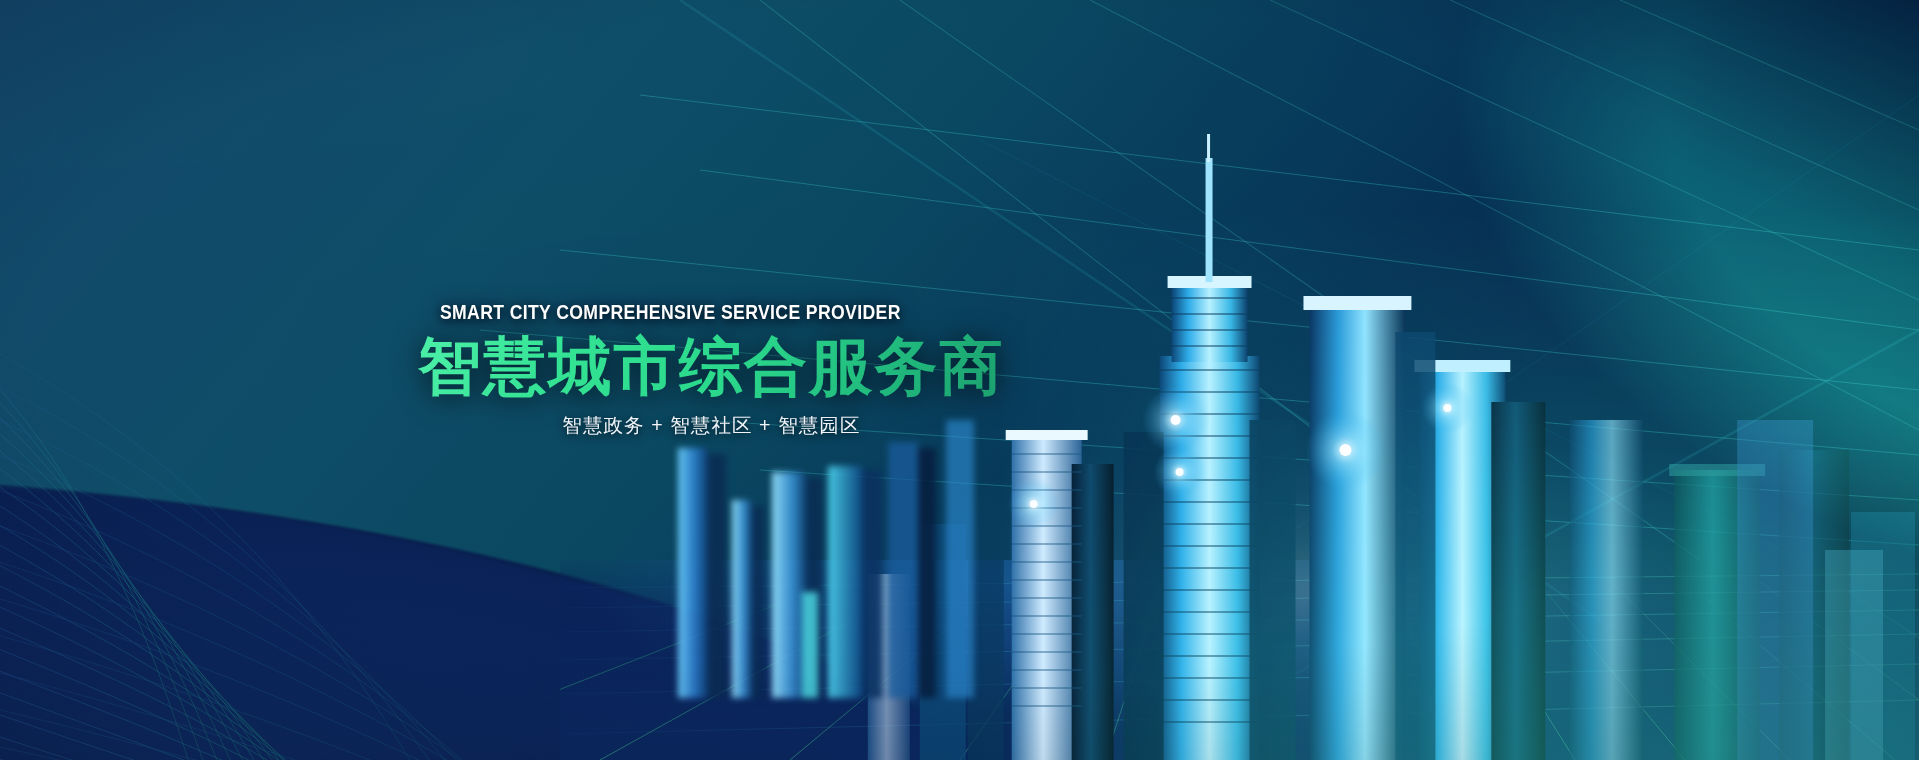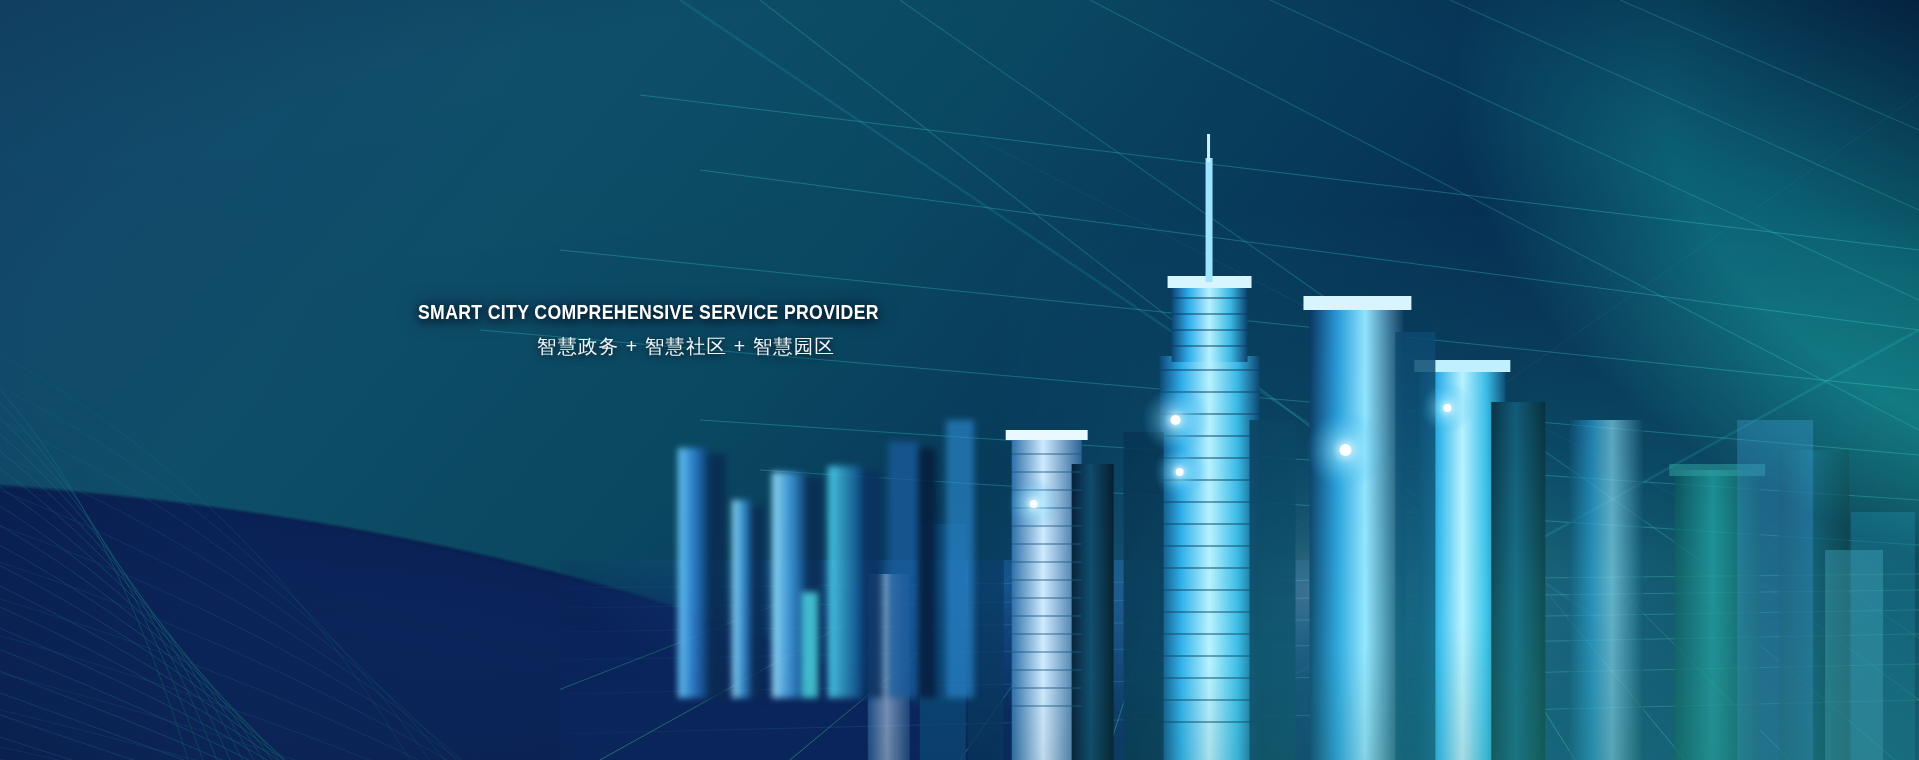--- a/index.html
+++ b/index.html
@@ -391,16 +391,17 @@
       <rect x="142" y="192" width="16" height="106" fill="#4fe0e8" opacity=".8"></rect>
     </svg>
   </div>
 
   <div class="layer" id="green-sweep"></div>
   <div class="layer" id="green-bottom"></div>
   <div class="layer" id="vignette"></div>
 
   <div id="text-block">
     <div id="eyebrow">SMART CITY COMPREHENSIVE SERVICE PROVIDER</div>
+    <div id="headline">智慧城市综合服务商</div>
     <div id="subtitle">智慧政务 + 智慧社区 + 智慧园区</div>
   </div>
 
 </div>
 
 </body></html>

